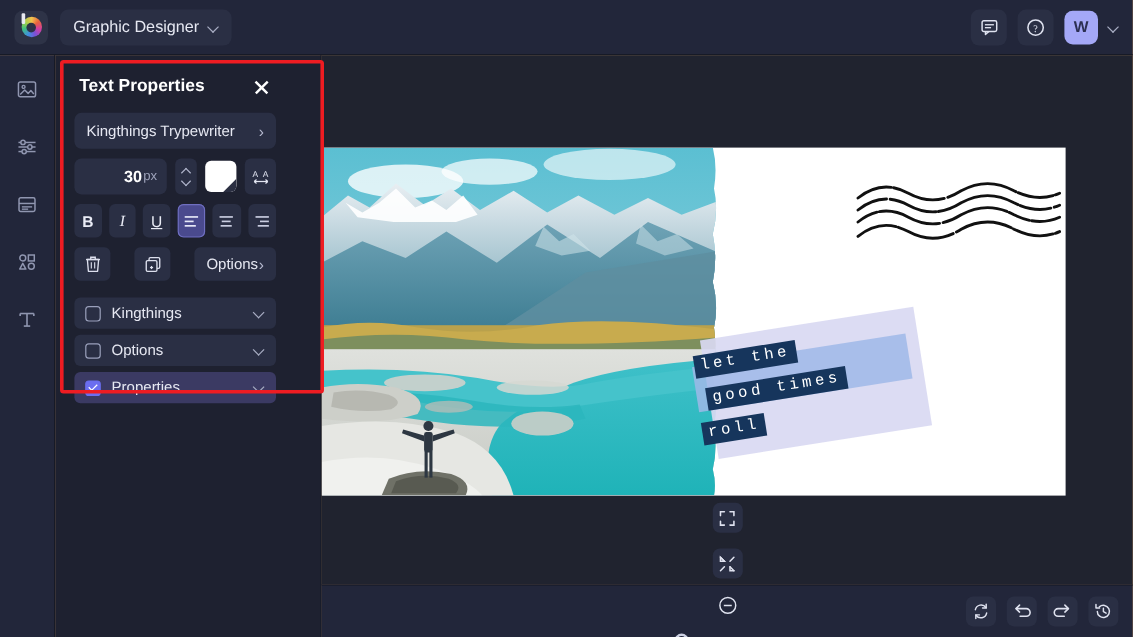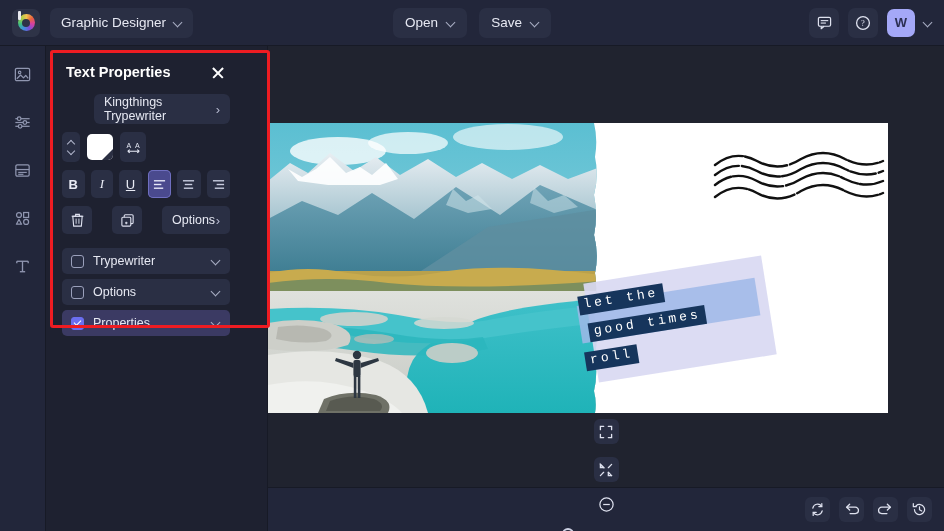--- a/index.html
+++ b/index.html
@@ -91,21 +91,21 @@
   .panel-title { color: #ffffff; font-size: 14.5px; font-weight: bold; }
   .xclose { width: 16px; height: 16px; cursor: pointer; position: relative; }
   .xclose::before, .xclose::after {
     content: ""; position: absolute; left: 1px; top: 7.5px; width: 14px; height: 1.6px; background: #ffffff;
   }
   .xclose::before { transform: rotate(45deg); }
   .xclose::after { transform: rotate(-45deg); }
 
   .font-row {
     height: 30px; background: #2a2f44; border-radius: 6px;
-    display: flex; align-items: center; padding: 0 10px; margin-bottom: 8px; cursor: pointer; margin-left: 32px;
+    display: flex; align-items: center; padding: 0 10px; margin-bottom: 8px; cursor: pointer;
   }
   .font-name { color: #e6e8f2; font-size: 12.5px; flex: 1; }
   .arrow-r { color: #b6bad0; font-size: 13px; }
 
   .size-row { display: flex; gap: 7px; align-items: center; margin-bottom: 8px; }
   .size-field {
     flex: 1; height: 30px; background: #2a2f44; border-radius: 6px;
     display: flex; align-items: center; justify-content: flex-end; padding-right: 8px; gap: 1px;
   }
   .size-val { color: #ffffff; font-size: 13.5px; font-weight: bold; }
@@ -245,30 +245,20 @@
 
   <div class="topbar">
     <div class="logo-btn">
       <div class="logo-ring"></div>
     </div>
     <div class="doc-title">
       <span>Graphic Designer</span>
       <span class="chev"></span>
     </div>
 
-    <div class="topbar-center">
-      <div class="tb-btn">
-        <span>Open</span>
-        <span class="chev"></span>
-      </div>
-      <div class="tb-btn">
-        <span>Save</span>
-        <span class="chev"></span>
-      </div>
-    </div>
 
     <div class="topbar-right">
       <div class="icon-btn">
         <svg width="15" height="15" viewBox="0 0 16 16">
           <rect x="1.5" y="2.5" width="13" height="9.5" rx="1.5" fill="none" stroke="#dfe2ef" stroke-width="1.3"></rect>
           <path d="M4.5 12 L4.5 14.6 L7.6 12" fill="none" stroke="#dfe2ef" stroke-width="1.3" stroke-linejoin="round"></path>
           <line x1="4" y1="6" x2="12" y2="6" stroke="#dfe2ef" stroke-width="1.2"></line>
           <line x1="4" y1="8.6" x2="9.5" y2="8.6" stroke="#dfe2ef" stroke-width="1.2"></line>
         </svg>
       </div>
@@ -338,20 +328,24 @@
         <div class="panel-title">Text Properties</div>
         <div class="xclose"></div>
       </div>
 
       <div class="font-row">
         <span class="font-name">Kingthings Trypewriter</span>
         <span class="arrow-r">›</span>
       </div>
 
       <div class="size-row">
+        <div class="size-field">
+          <span class="size-val">30</span>
+          <span class="size-unit">px</span>
+        </div>
         <div class="stepper">
           <span class="step-up"></span>
           <span class="step-dn"></span>
         </div>
         <div class="swatch"></div>
         <div class="spacing-btn">
           <svg width="17" height="15" viewBox="0 0 18 16">
             <text x="4" y="8" font-size="7.5" fill="#e3e6f2" text-anchor="middle" font-family="Liberation Sans, sans-serif">A</text>
             <text x="13" y="8" font-size="7.5" fill="#e3e6f2" text-anchor="middle" font-family="Liberation Sans, sans-serif">A</text>
             <line x1="3" y1="12" x2="15" y2="12" stroke="#e3e6f2" stroke-width="1.1"></line>
@@ -414,21 +408,21 @@
         </div>
         <div class="options-btn">
           <span class="lbl">Options</span>
           <span class="arrow-r">›</span>
         </div>
       </div>
 
       <div class="check-list">
         <div class="check-row">
           <span class="cbox"></span>
-          <span class="check-label">Trypewriter</span>
+          <span class="check-label">Kingthings</span>
           <span class="cdown"></span>
         </div>
         <div class="check-row">
           <span class="cbox"></span>
           <span class="check-label">Options</span>
           <span class="cdown"></span>
         </div>
         <div class="check-row on">
           <span class="cbox on"></span>
           <span class="check-label">Properties</span>

